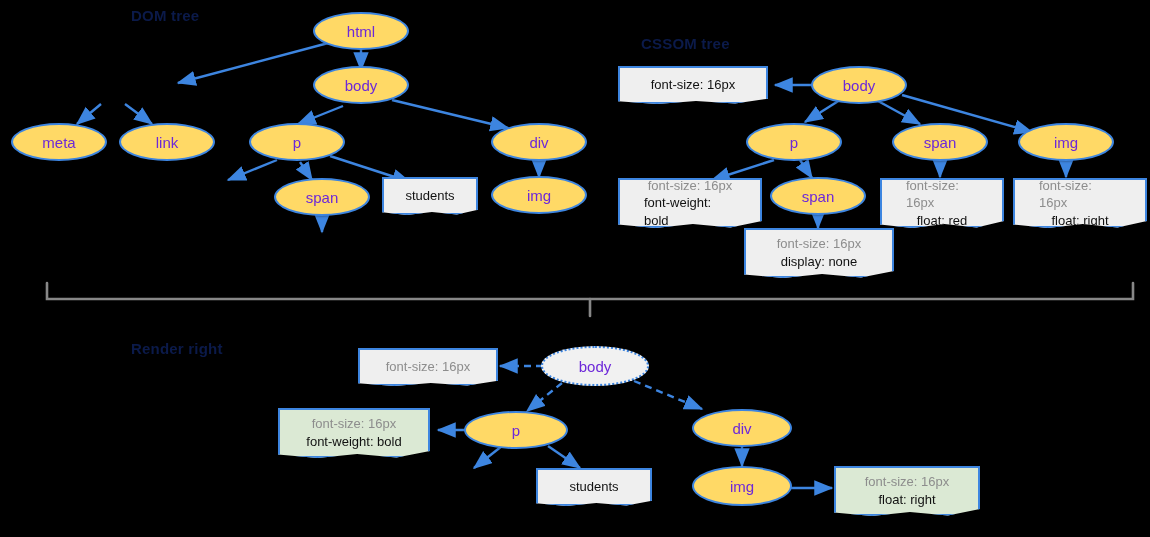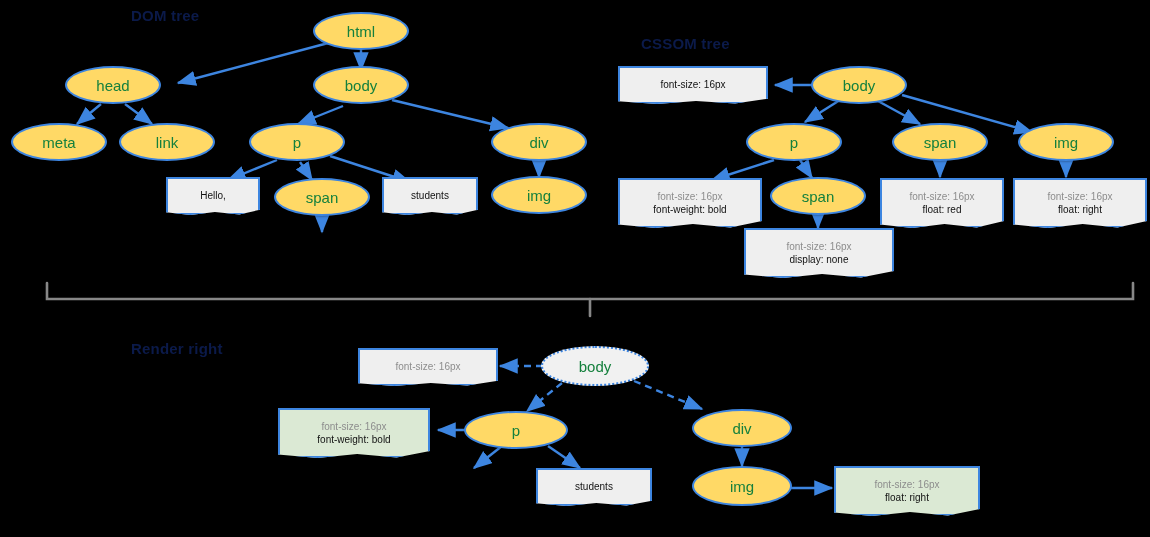--- a/index.html
+++ b/index.html
@@ -17,35 +17,35 @@
     display:flex;align-items:center;justify-content:center;
     box-sizing:border-box;
     z-index:3;
   }
 
   
   .ell{
     border-radius:50%;
     background:#ffd966;
     border:2.5px solid #3d85e0;
-    color:#15803d;
+    color:#6d28d9;
     font-size:15px;
     box-shadow:0 1px 2px rgba(0,0,0,.25);
   }
   .ell.ghost{
     background:#f1f1f1;
     border:2.5px dotted #3d85e0;
   }
 
   
   .box{
     background:#efefef;
     border:2.5px solid #3d85e0;
     color:#111;
-    font-size:10px;
+    font-size:13px;
     flex-direction:column;
     line-height:1.35;
     padding:3px 24px;
     
     clip-path:polygon(0% 0%,100% 0%,100% 86%,78% 99%,52% 92%,26% 100%,0% 93%);
   }
   .box.green{ background:#dbe9d4; }
   .box .dim{ color:#8d8d8d; }
   .box .strong{ color:#111; }
 
@@ -113,23 +113,20 @@
     </g>
   </svg>
 
   <div class="caption" style="left:131px;top:7px;">DOM tree</div>
   <div class="caption" style="left:641px;top:7px;margin-top:28px;">CSSOM tree</div>
   <div class="caption" style="left:131px;top:340px;">Render right</div>
 
   <div class="node ell" style="left:313px;top:12px;width:96px;height:38px;">
       <span>html</span>
     </div>
-  <div class="node ell" style="left:65px;top:66px;width:96px;height:38px;">
-      <span>head</span>
-    </div>
   <div class="node ell" style="left:313px;top:66px;width:96px;height:38px;">
       <span>body</span>
     </div>
   <div class="node ell" style="left:11px;top:123px;width:96px;height:38px;">
       <span>meta</span>
     </div>
   <div class="node ell" style="left:119px;top:123px;width:96px;height:38px;">
       <span>link</span>
     </div>
   <div class="node ell" style="left:249px;top:123px;width:96px;height:38px;">
@@ -138,23 +135,20 @@
   <div class="node ell" style="left:491px;top:123px;width:96px;height:38px;">
       <span>div</span>
     </div>
   <div class="node ell" style="left:274px;top:178px;width:96px;height:38px;">
       <span>span</span>
     </div>
   <div class="node ell" style="left:491px;top:176px;width:96px;height:38px;">
       <span>img</span>
     </div>
 
-  <div class="node box" style="left:166px;top:177px;width:94px;height:38px;">
-      <span class="strong">Hello,</span>
-    </div>
   <div class="node box" style="left:382px;top:177px;width:96px;height:38px;">
       <span class="strong">students</span>
     </div>
 
   <div class="node ell" style="left:811px;top:66px;width:96px;height:38px;">
       <span>body</span>
     </div>
   <div class="node ell" style="left:746px;top:123px;width:96px;height:38px;">
       <span>p</span>
     </div>

